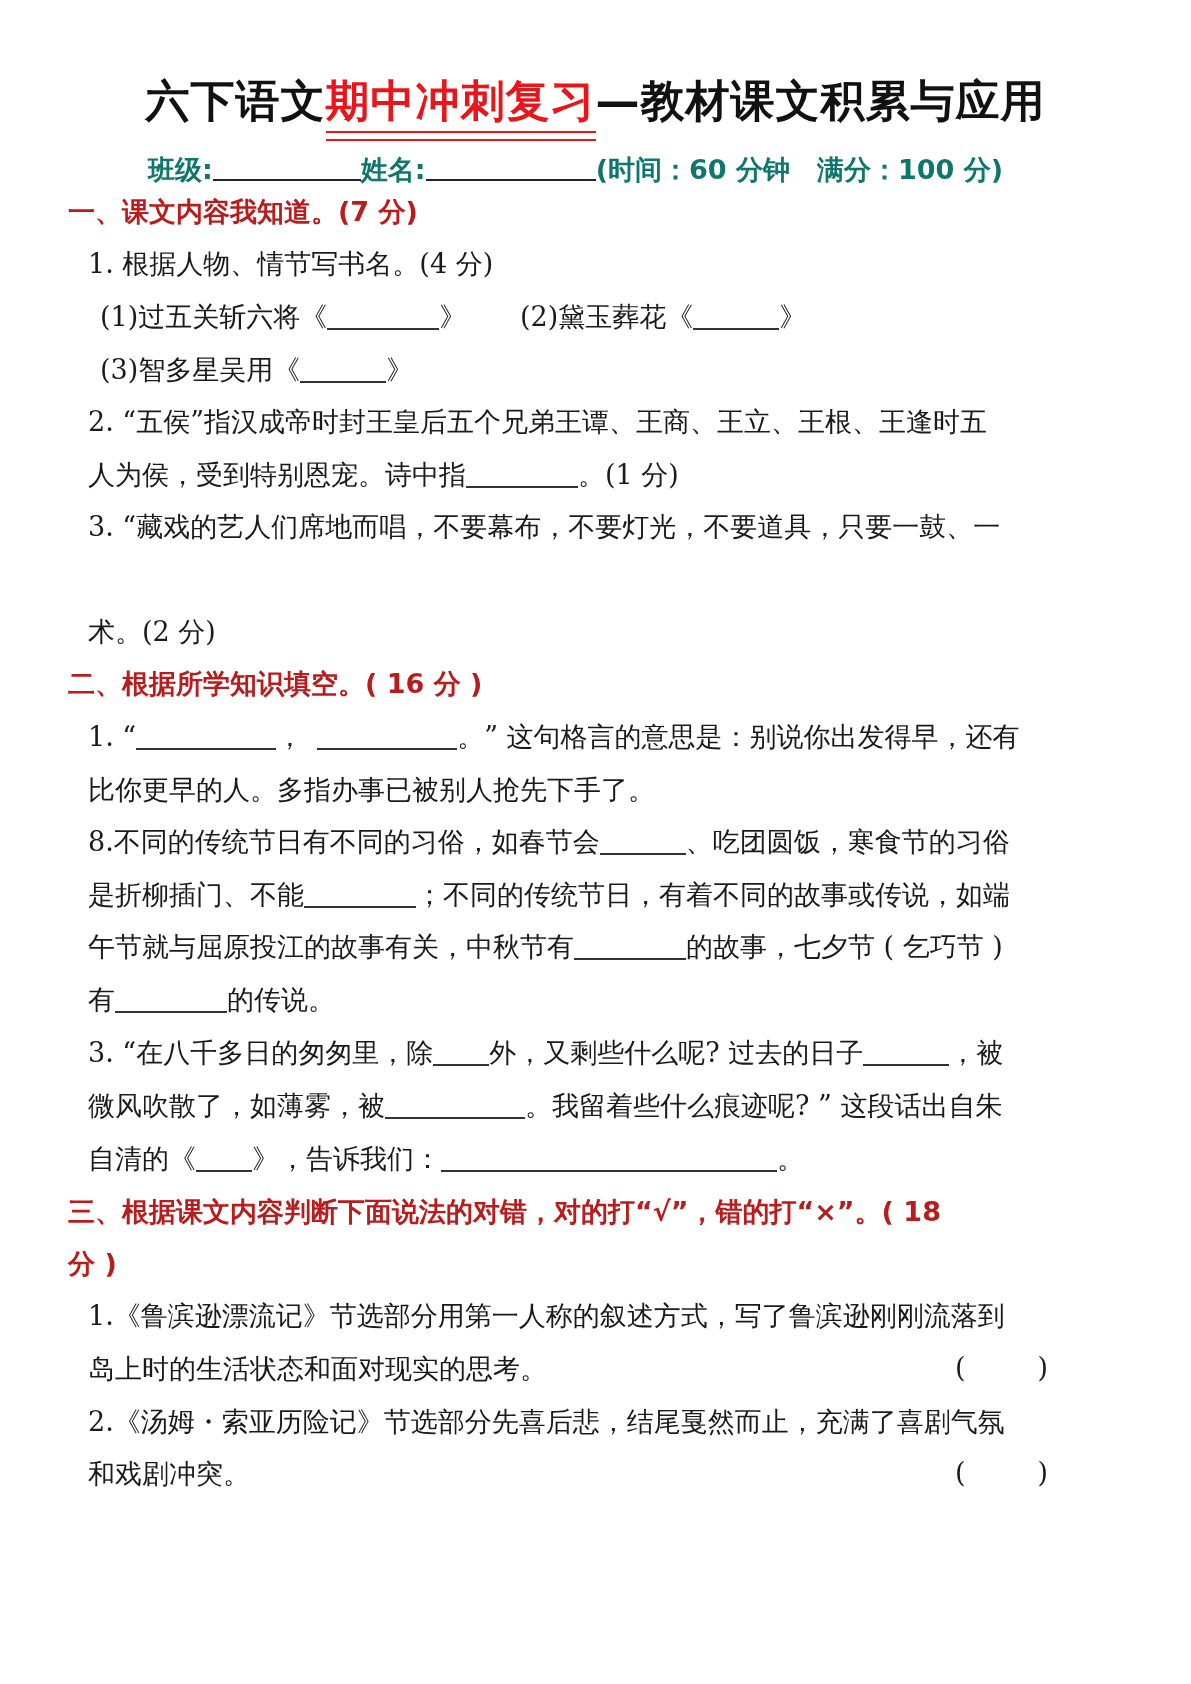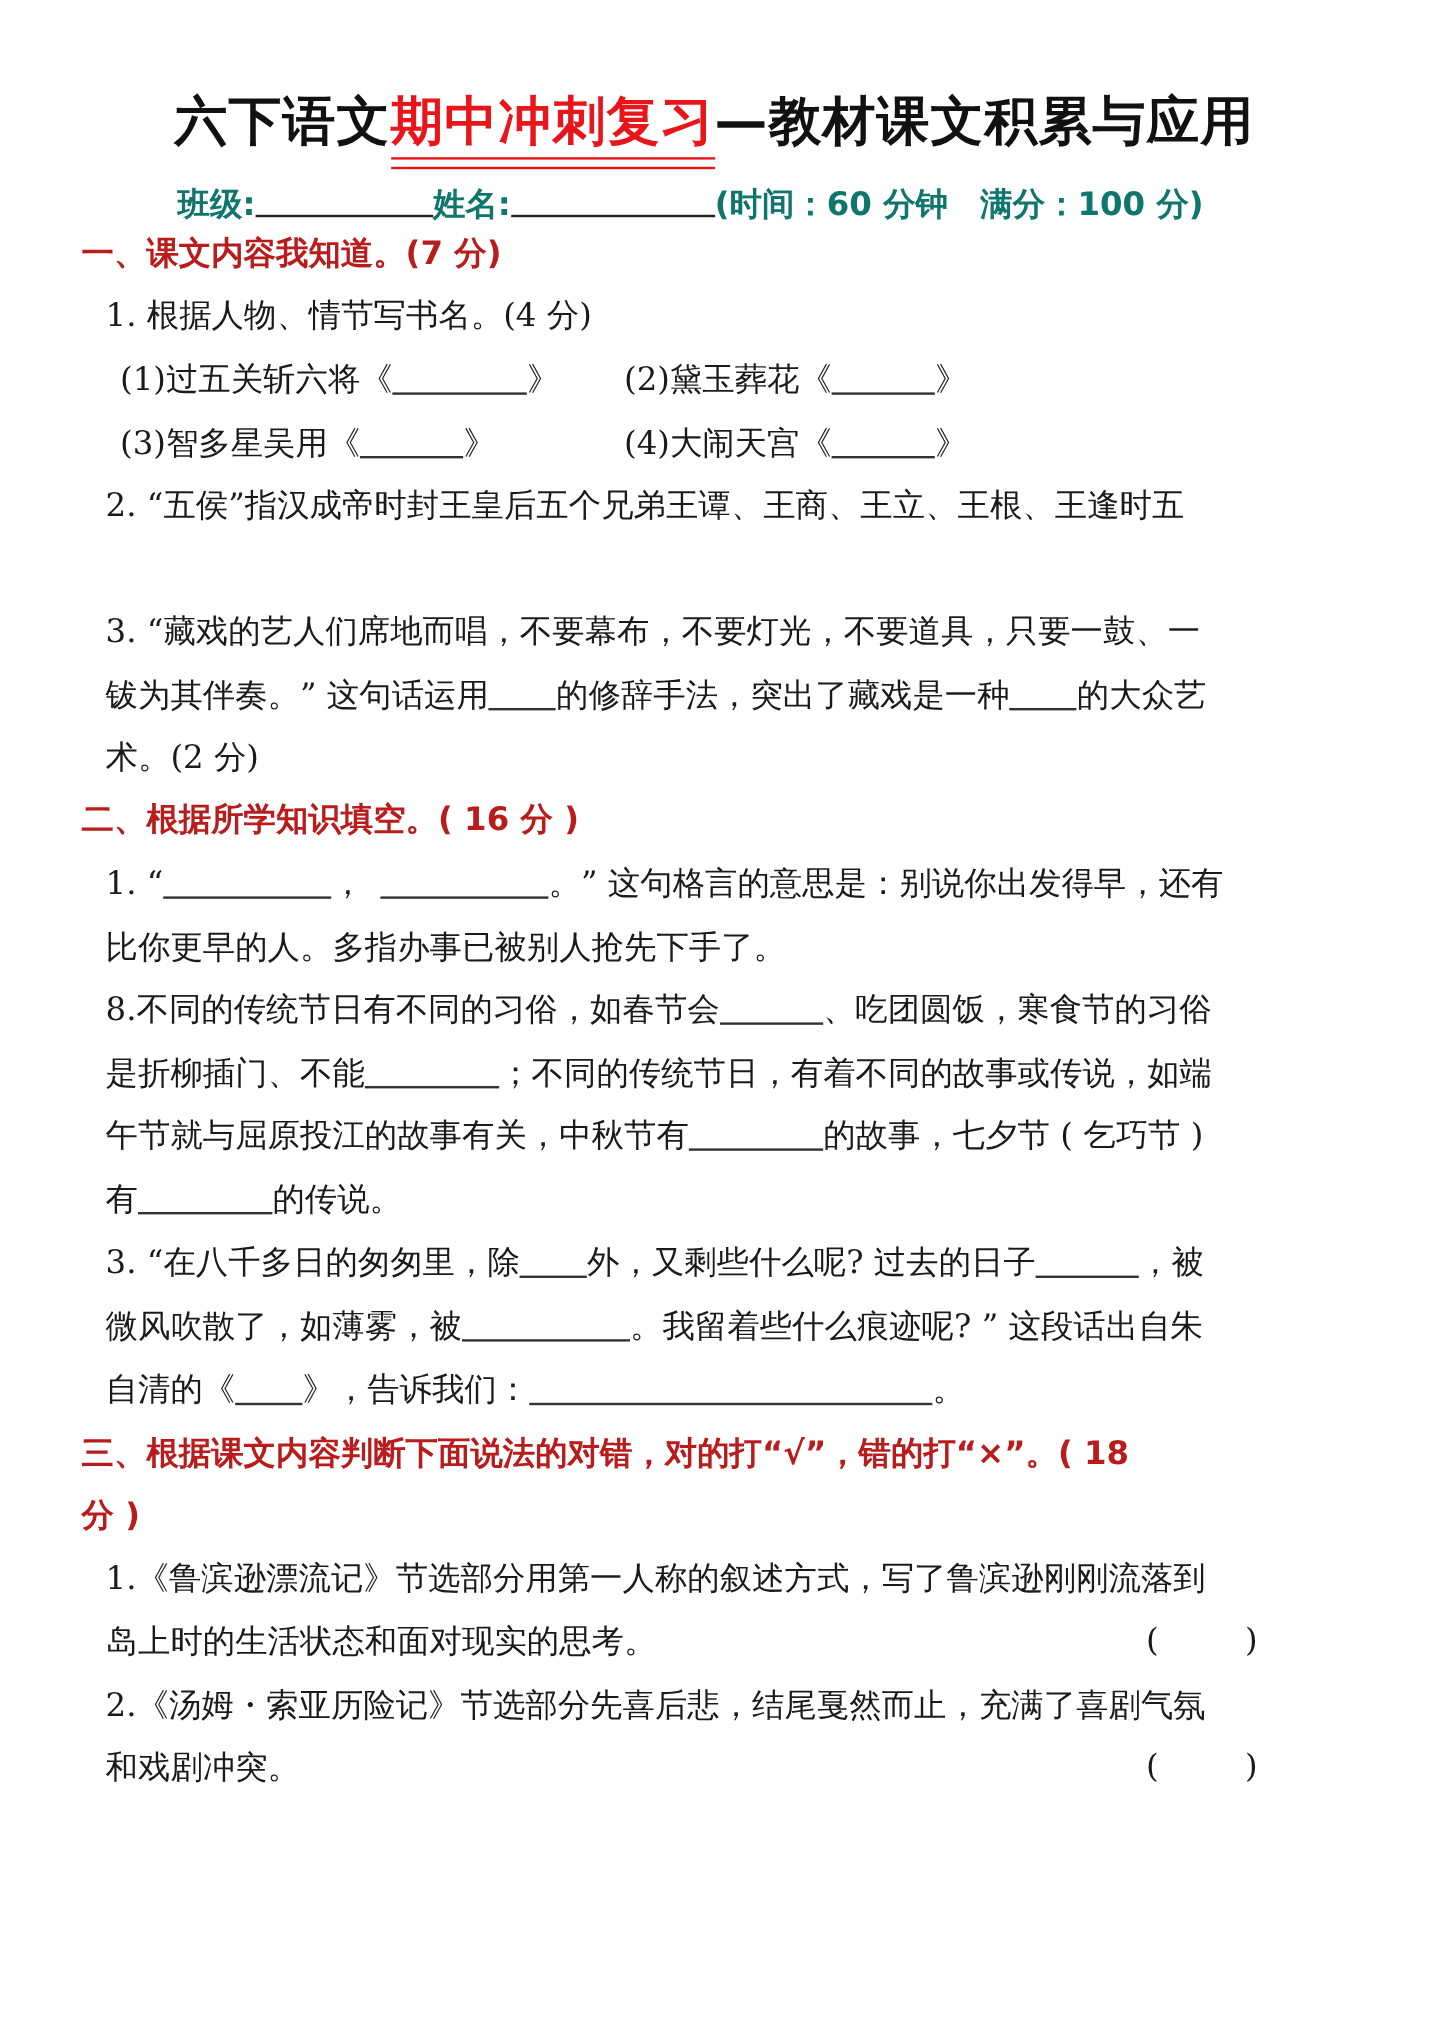--- a/index.html
+++ b/index.html
@@ -84,30 +84,27 @@
 
   <div class="line" style="left:100px; top:300px;">
     <span>(1)过五关斩六将《</span><span class="blank" style="width:112px"></span><span>》</span>
   </div>
   <div class="line" style="left:520px; top:300px;">
     <span>(2)黛玉葬花《</span><span class="blank" style="width:86px"></span><span>》</span>
   </div>
   <div class="line" style="left:100px; top:353px;">
     <span>(3)智多星吴用《</span><span class="blank" style="width:86px"></span><span>》</span>
   </div>
-  <div class="line" style="left:520px; top:353px;">
-    <span>(4)大闹天宫《</span><span class="blank" style="width:86px"></span><span>》</span>
+
+  <div class="line" style="left:88px; top:405px;">2.  “五侯”指汉成帝时封王皇后五个兄弟王谭、王商、王立、王根、王逢时五</div>
+  <div class="line" style="left:88px; top:458px;">
+    <span>人为侯，受到特别恩宠。诗中指</span><span class="blank" style="width:112px"></span><span>。(1 分)</span>
   </div>
 
-  <div class="line" style="left:88px; top:405px;">2.  “五侯”指汉成帝时封王皇后五个兄弟王谭、王商、王立、王根、王逢时五</div>
-
   <div class="line" style="left:88px; top:510px;">3.  “藏戏的艺人们席地而唱，不要幕布，不要灯光，不要道具，只要一鼓、一</div>
-  <div class="line" style="left:88px; top:563px;">
-    <span>钹为其伴奏。” 这句话运用</span><span class="blank" style="width:56px"></span><span>的修辞手法，突出了藏戏是一种</span><span class="blank" style="width:56px"></span><span>的大众艺</span>
-  </div>
   <div class="line" style="left:88px; top:615px;">术。(2 分)</div>
 
   <div class="line sec" style="left:68px; top:667px;">二、根据所学知识填空。( 16 分 )</div>
 
   <div class="line" style="left:88px; top:720px;">
     <span>1. “</span><span class="blank" style="width:140px"></span><span>，</span><span class="blank" style="width:140px; margin-left:14px;"></span><span>。” 这句格言的意思是：别说你出发得早，还有</span>
   </div>
   <div class="line" style="left:88px; top:773px;">比你更早的人。多指办事已被别人抢先下手了。</div>
 
   <div class="line" style="left:88px; top:825px;">

